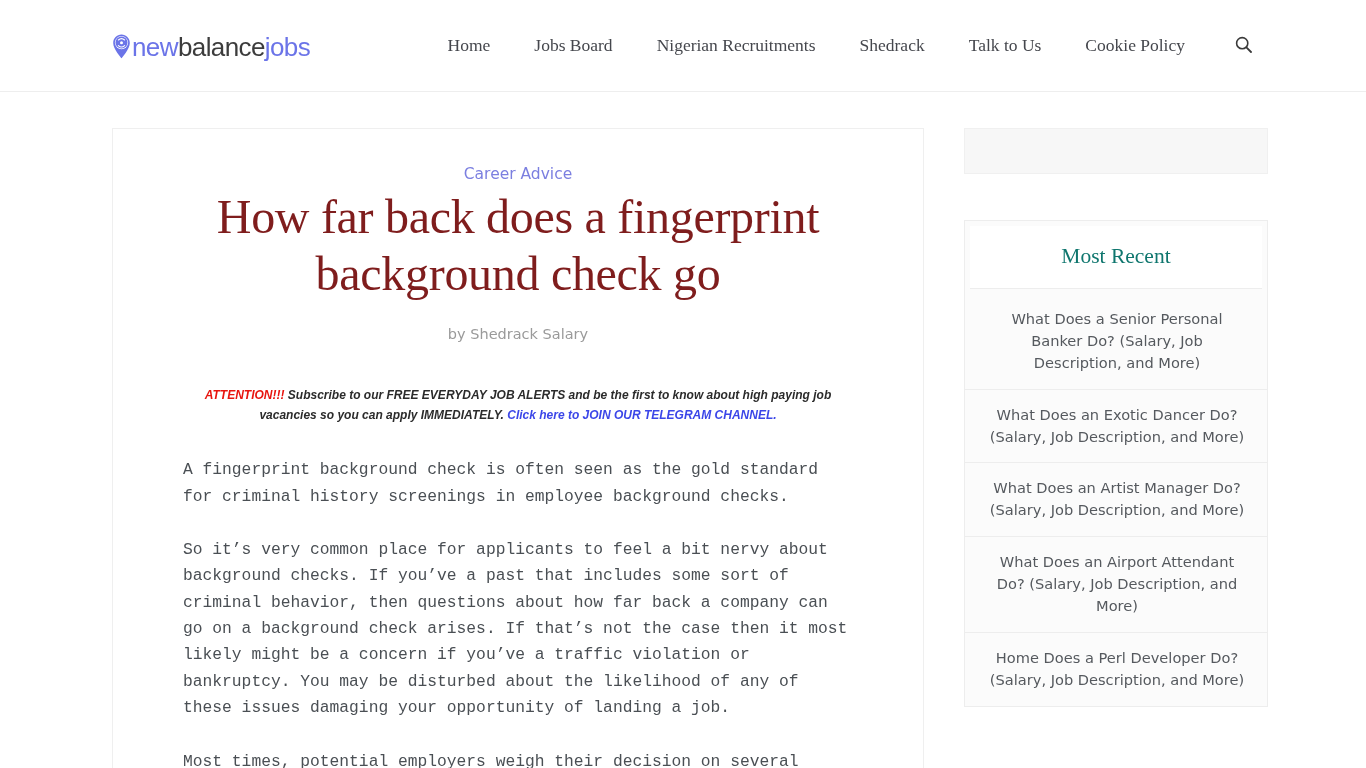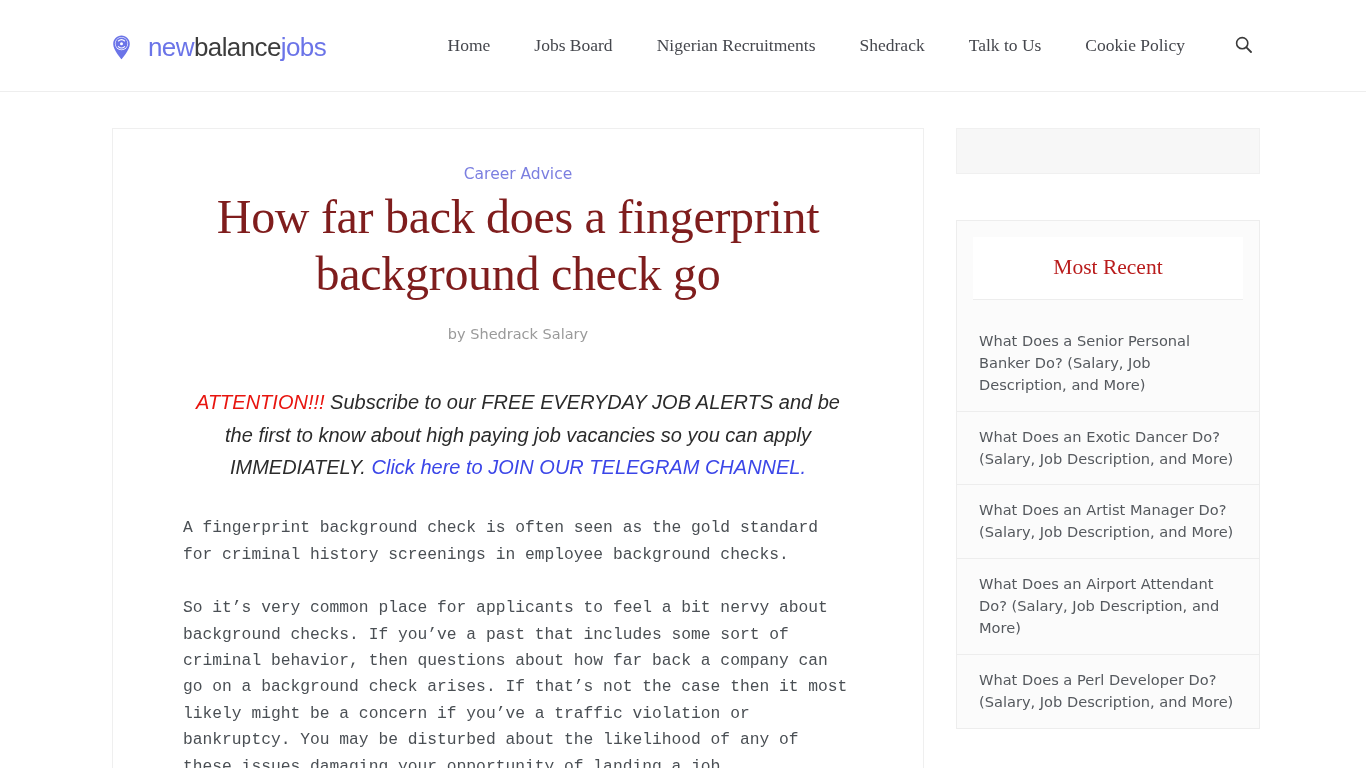--- a/index.html
+++ b/index.html
@@ -22,23 +22,23 @@
     height: 92px;
     background: #ffffff;
     border-bottom: 1px solid #eeeeee;
     display: flex;
     align-items: center;
     padding: 0 110px 0 112px;
     position: relative;
   }
   .brand {
     display: flex;
-    align-items: flex-end;
-    text-decoration: none;
-    gap: 16px;
+    align-items: flex-start;
+    text-decoration: none;
+    gap: 0;
     margin-top: 2px;
   }
   .brand-mark {
     width: 19px;
     height: 25px;
     position: relative;
     flex: none;
     margin-right: 1px;
   }
   .brand-text {
@@ -76,21 +76,21 @@
     display: flex;
     align-items: center;
     color: #3a3a3a;
   }
 
   
   .page {
     display: flex;
     align-items: flex-start;
     padding: 36px 110px 0 112px;
-    gap: 32px;
+    gap: 40px;
     height: 676px;
   }
 
   
   .article-card {
     width: 812px;
     flex: none;
     background: #ffffff;
     border: 1px solid #efefef;
     border-bottom: 0;
@@ -123,22 +123,22 @@
     color: #9a9a9a;
     margin: 24px 0 0 0;
     font-family: "DejaVu Sans", sans-serif;
   }
 
   .attention {
     margin: 44px 0 0 0;
     text-align: center;
     font-family: "Liberation Sans", sans-serif;
     font-style: italic;
-    font-weight: normal;
-    font-size: 20px;
+    font-weight: bold;
+    font-size: 12px;
     line-height: 1.62;
     color: #2b2b2b;
   }
   .attention .red { color: #e8150f; }
   .attention a { color: #3b46e8; text-decoration: none; }
 
   .entry-content p {
     font-family: Liberation Mono, monospace;
     font-size: 16.3px;
     line-height: 1.62;
@@ -159,29 +159,29 @@
     margin-bottom: 46px;
   }
   .widget {
     background: #fbfbfb;
     border: 1px solid #ededed;
   }
   .widget-title {
     font-family: "Liberation Serif", "DejaVu Serif", serif;
     font-weight: normal;
     font-size: 21.5px;
-    color: #b91c1c;
-    text-align: center;
-    background: #ffffff;
-    margin: 16px;
+    color: #0f766e;
+    text-align: center;
+    background: #ffffff;
+    margin: 5px;
     padding: 18px 10px 19px 10px;
     border-bottom: 1px solid #ededed;
   }
   .widget-list { list-style: none; margin: 0; padding: 0; }
-  .widget-list li { border-bottom: 1px solid #ededed; }
+  .widget-list li { border-bottom: 1px solid #ededed; text-align: center; }
   .widget-list li:last-child { border-bottom: 0; }
   .widget-list a {
     display: block;
     padding: 14px 20px 15px 22px;
     font-family: "DejaVu Sans", sans-serif;
     font-size: 14.6px;
     line-height: 1.5;
     color: #55595e;
     text-decoration: none;
   }
@@ -258,20 +258,20 @@
         <li>
             <a href="#">What Does an Exotic Dancer Do? (Salary, Job Description, and More)</a>
           </li>
         <li>
             <a href="#">What Does an Artist Manager Do? (Salary, Job Description, and More)</a>
           </li>
         <li>
             <a href="#">What Does an Airport Attendant Do? (Salary, Job Description, and More)</a>
           </li>
         <li>
-            <a href="#">What Does a Perl Developer Do? (Salary, Job Description, and More)</a>
+            <a href="#">Home Does a Perl Developer Do? (Salary, Job Description, and More)</a>
           </li>
 
       </ul>
     </section>
   </aside>
 
 </div>
 
 </body></html>

